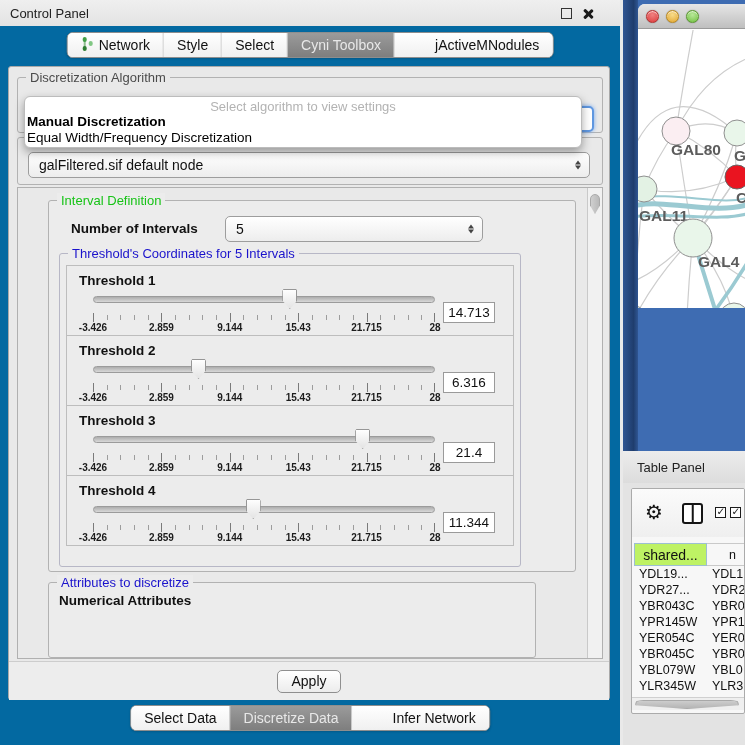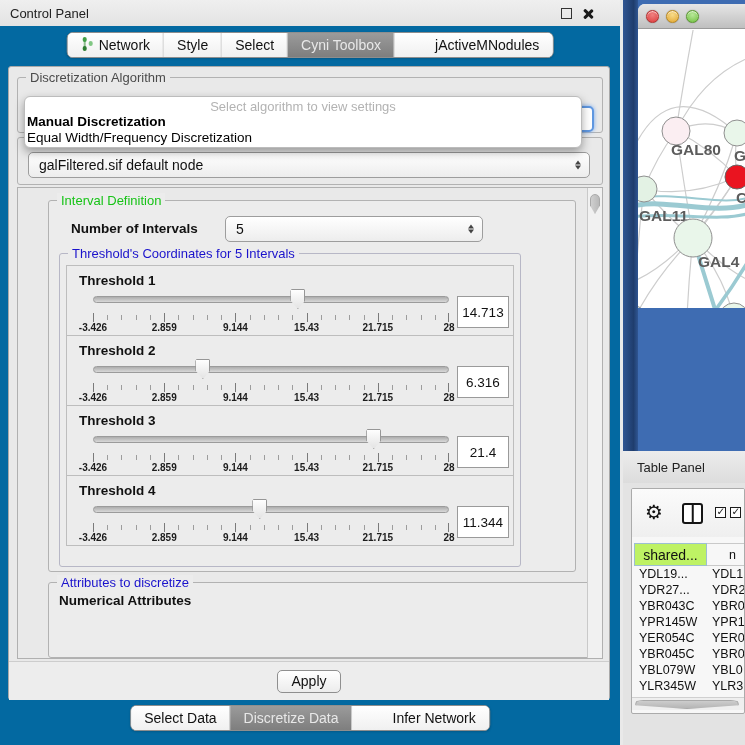--- a/index.html
+++ b/index.html
@@ -52,34 +52,34 @@
   .scroll-box { position:absolute; left:8px; top:120px; width:586px; height:472px; border:1px solid #b0b0b0; background:#e9e9e9; overflow:hidden; }
   .vscroll { position:absolute; right:0; top:0; bottom:0; width:15px; background:#f1f1f1; border-left:1px solid #c9c9c9; }
   .vscroll .thumb { position:absolute; left:2px; width:10px; border-radius:5px; background:linear-gradient(to right,#cfcfcf,#b9b9b9); border:1px solid #a9a9a9; }
 
   .interval-group { left:30px; top:12px; width:528px; height:372px; background:#ececec; }
   .noi-label { position:absolute; left:22px; top:20px; font-weight:bold; font-size:13.5px; }
   .noi-combo { left:176px; top:15px; width:258px; }
 
   .thresh-group { left:10px; top:52px; width:462px; height:314px; border-color:#b7b7c6; }
   .t-rows { position:absolute; left:6px; top:12px; right:6px; }
-  .t-row { position:relative; border:1px solid #bdbdbd; background:#ececec; height:71px; margin-top:-1px; padding:7px 4px 0 12px; }
+  .t-row { position:relative; border:1px solid #bdbdbd; background:#ececec; height:71px; margin-top:-1px; padding:7px 18px 0 12px; }
   .t-label { font-weight:bold; font-size:13.5px; }
   .t-body { display:flex; align-items:center; gap:8px; margin-top:1px; }
   .slider-zone { position:relative; flex:1; height:46px; margin-left:14px; }
   .track { position:absolute; left:0; right:0; top:7px; height:7px; border:1px solid #9b9b9b; border-radius:4px; background:linear-gradient(#adadad,#d8d8d8); }
   .thumb { position:absolute; top:0; width:15px; height:20px; background:linear-gradient(#fefefe,#e4e4e4); border:1px solid #969696; clip-path:polygon(8% 0,92% 0,100% 10%,100% 58%,50% 100%,0 58%,0 10%); cursor:pointer; }
   .ticks { position:absolute; left:0; right:0; top:24px; height:9px; }
   .ticks .minor { position:absolute; left:0; right:0; top:2px; height:5px; background:repeating-linear-gradient(to right,#9d9d9d 0 1px,rgba(0,0,0,0) 1px 4%); }
   .ticks .majors i { position:absolute; top:0; width:1px; height:9px; background:#7a7a7a; }
   .tick-labels { position:absolute; left:0; right:0; top:33px; height:12px; font-size:10px; font-weight:600; color:#1c1c1c; }
   .tick-labels span { position:absolute; transform:translateX(-50%); white-space:nowrap; }
-  .t-value { width:52px; height:32px; background:#fff; border:1px solid #9a9a9a; font-size:13.5px; display:flex; align-items:center; justify-content:center; }
-
-  .attr-group { left:30px; top:394px; width:571px; height:76px; background:#ececec; }
+  .t-value { width:52px; height:21px; background:#fff; border:1px solid #9a9a9a; font-size:13.5px; display:flex; align-items:center; justify-content:center; }
+
+  .attr-group { left:30px; top:394px; width:488px; height:76px; background:#ececec; }
   .attr-title { position:absolute; left:10px; top:10px; font-weight:bold; font-size:13.5px; }
   .attr-list { position:absolute; left:14px; top:30px; width:472px; height:44px; background:#fff; overflow:hidden; }
   .attr-list .item { padding-left:8px; font-size:13.5px; line-height:17px; cursor:pointer; white-space:nowrap; }
   .attr-scroll { position:absolute; right:0; top:0; bottom:0; width:14px; background:#f0f0f0; border-left:1px solid #d5d5d5; }
   .attr-scroll .thumb { position:absolute; left:2px; top:2px; width:9px; height:34px; border-radius:5px; background:#b9b9b9; }
 
   .apply-row { position:absolute; left:0; top:594px; width:100%; height:39px; border-top:1px solid #cdcdcd; background:#ededed; display:flex; align-items:center; justify-content:center; }
   .apply-btn { width:64px; height:23px; border:1px solid #8f8f8f; border-radius:5px; background:linear-gradient(#ffffff,#ececec); font-size:14px; display:flex; align-items:center; justify-content:center; cursor:pointer; }
 
   

